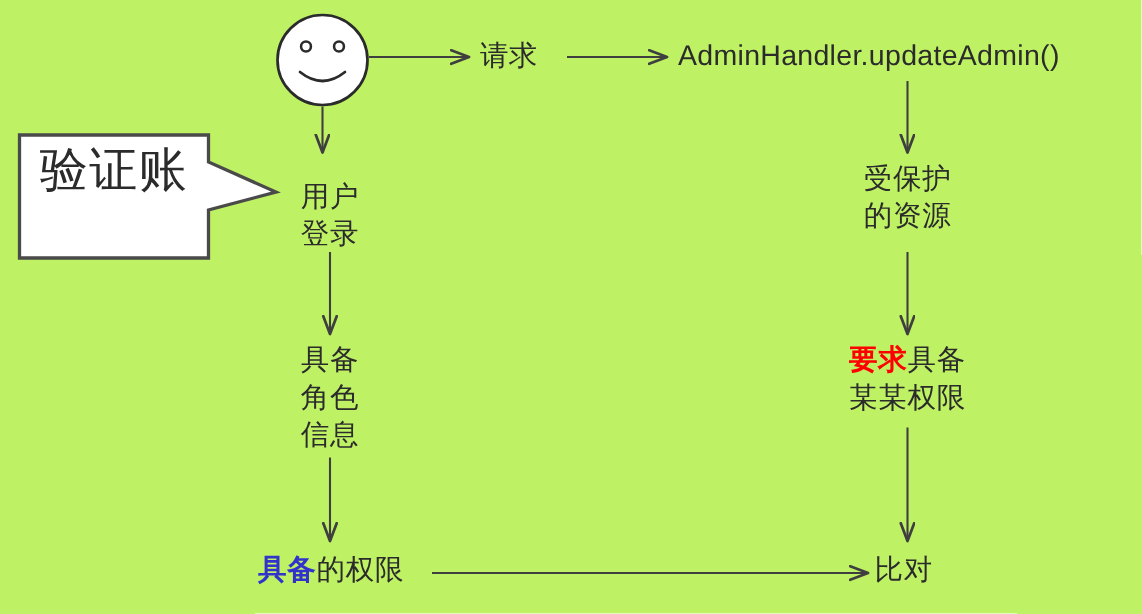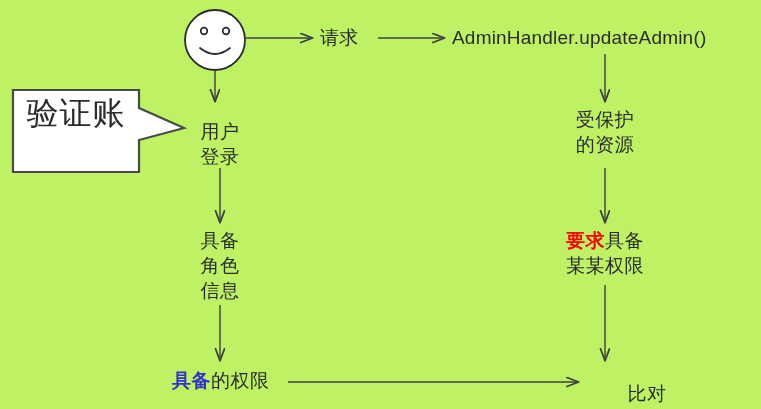--- a/index.html
+++ b/index.html
@@ -129,21 +129,21 @@
     </span>
   </div>
 
   <div class="node" style="left:545px; top:228px; width:120px;">
     <span class="node-line">
       <span class="em-red">要求</span><span>具备</span>
     </span>
     <span class="node-line">某某权限</span>
   </div>
 
-  <div class="node" style="left:612px; top:368px; width:70px; text-align:center;margin-top:13px;">
+  <div class="node" style="left:552px; top:368px; width:70px; text-align:right;">
     <span class="node-line">比对</span>
   </div>
 
   <div class="callout-text" style="left:13px; top:97px; width:126px;">
     <span class="node-line">验证账</span>
   </div>
 
 </div>
 
 </body></html>

